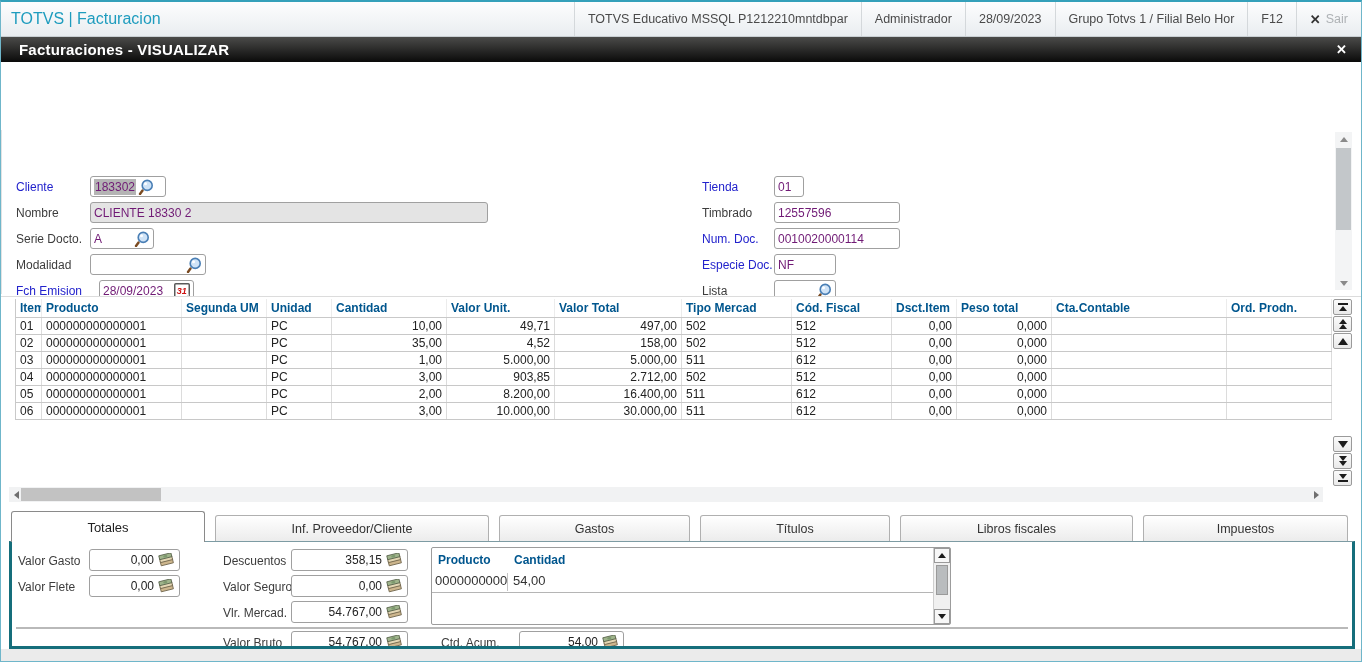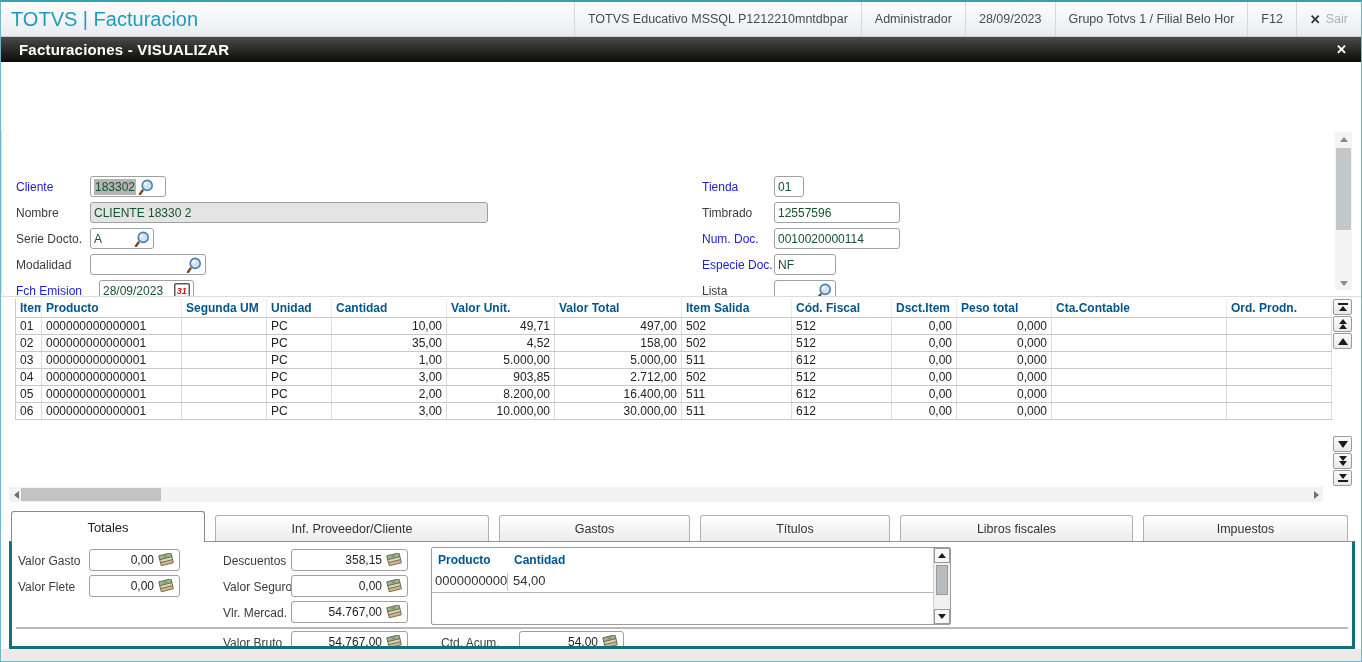--- a/index.html
+++ b/index.html
@@ -6,21 +6,21 @@
     --accent:#1e9cbe; --btn-primary:#0a5a94; --btn-border:#0d5d93;
     --req:#2222cc; --grid-head:#00568e; --panel-teal:#156e7b;
   }
   *{box-sizing:border-box;margin:0;padding:0;}
   html,body{width:1362px;height:662px;overflow:hidden;background:#dfe3e6;}
   body{font-family:"Liberation Sans",sans-serif;font-size:12px;color:#333;}
   .window{width:1362px;height:662px;border:1px solid #6fb6ca;border-top:2px solid #35a0ba;background:#fff;position:relative;}
 
   
   .topbar{height:35px;background:linear-gradient(#fdfdfe,#e9edf0);border-bottom:1px solid #c9cfd3;display:flex;align-items:center;justify-content:space-between;}
-  .app-title{color:var(--accent);font-size:20px;padding-left:10px;white-space:nowrap;}
+  .app-title{color:var(--accent);font-size:16px;padding-left:10px;white-space:nowrap;}
   .topbar-right{display:flex;align-items:stretch;height:100%;}
   .tb-item{display:flex;align-items:center;padding:0 13px;border-left:1px solid #d4d8db;color:#4a4a4a;font-size:12.5px;white-space:nowrap;cursor:default;}
   .tb-item .x-icon{font-weight:bold;color:#333;margin-right:5px;font-size:13px;}
   .tb-item .sair-label{color:#aeb2b5;text-align:center;}
 
   
   .blackbar{height:25px;background:linear-gradient(#4b4b49,#0a0a0a);color:#fff;display:flex;align-items:center;justify-content:space-between;padding:0 14px 0 18px;}
   .blackbar span:first-child{font-weight:bold;font-size:15px;letter-spacing:.2px;}
   .bb-close{font-size:13px;font-weight:bold;cursor:pointer;color:#fff;}
 
@@ -34,21 +34,21 @@
   .btn.outline{background:#fff;border:1px solid var(--btn-border);color:#0c4f7c;}
   .btn.outline .chev{margin-left:9px;display:inline-flex;align-items:center;}
   .btn.primary{background:var(--btn-primary);border:1px solid var(--btn-primary);color:#fff;font-weight:bold;padding:0 19px;}
 
   
   .form-area{position:absolute;top:68px;left:0;right:0;height:164px;background:#fff;border-left:1px solid #e3e3e3;}
   .frm-row{position:absolute;left:0;right:0;height:22px;margin-top:40px;}
   .frm-label{position:absolute;top:4px;font-size:12px;color:#3c3c3c;white-space:nowrap;}
   .frm-label.req{color:var(--req);}
   .inp{position:absolute;top:0;height:21px;border:1px solid #a0a0a0;border-radius:3px;background:#fff;display:flex;align-items:center;padding:0 3px;overflow:hidden;}
-  .inp .val{flex:1;font-size:12px;color:#14532d;white-space:nowrap;overflow:hidden;}
+  .inp .val{flex:1;font-size:12px;color:#701a75;white-space:nowrap;overflow:hidden;}
   .inp .val.sel{background:#b4b4b4;flex:0 0 auto;padding:1px 1px;}
   .inp.disabled{background:#e4e4e4;}
   .field-icon{display:inline-flex;align-items:center;margin-left:2px;cursor:pointer;}
 
   
   .v-scroll{position:absolute;right:9px;top:2px;width:17px;height:158px;background:#f3f4f5;}
   .sb-btn{position:absolute;left:0;width:17px;height:14px;display:flex;align-items:center;justify-content:center;}
   .sb-btn.top{top:0;} .sb-btn.bottom{bottom:0;}
   .sb-thumb{position:absolute;left:1px;top:16px;width:15px;height:82px;background:#c3c7ca;}
   .ctri{width:0;height:0;display:inline-block;}
@@ -289,21 +289,21 @@
           </colgroup>
           <thead>
             <tr>
               <th>Item</th>
               <th>Producto</th>
               <th>Segunda UM</th>
               <th>Unidad</th>
               <th>Cantidad</th>
               <th>Valor Unit.</th>
               <th>Valor Total</th>
-              <th>Item Salida</th>
+              <th>Tipo Mercad</th>
               <th>Cód. Fiscal</th>
               <th>Dsct.Item</th>
               <th>Peso total</th>
               <th>Cta.Contable</th>
               <th>Ord. Prodn.</th>
             </tr>
           </thead>
           <tbody>
             <tr>
               <td>01</td>

